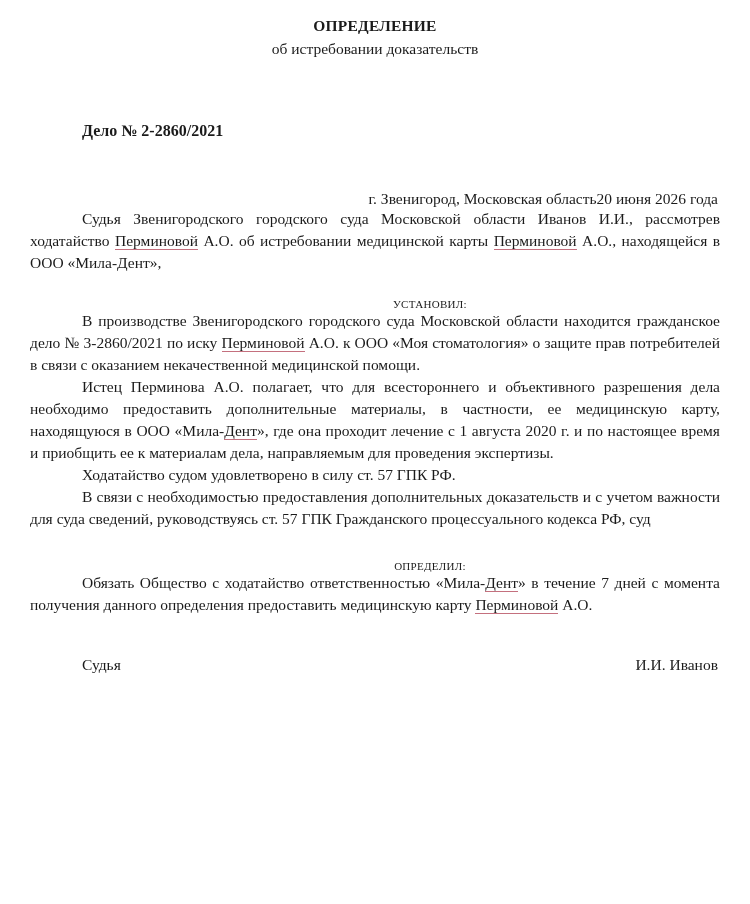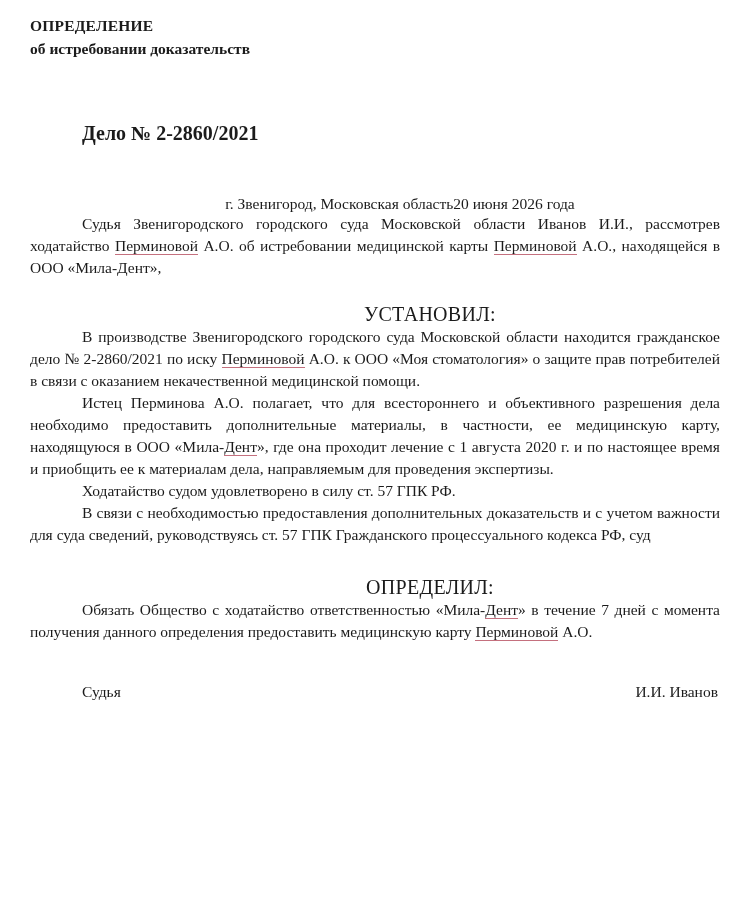--- a/index.html
+++ b/index.html
@@ -24,47 +24,48 @@
   .doc-body {
     position: absolute;
     left: 30px;
     top: 0;
     width: 690px;
   }
 
   
   .title-block {
     padding-top: 16px;
+    text-align: center;
   }
   .title-main {
     font-weight: bold;
     font-size: 15.5px;
     letter-spacing: 0.2px;
     line-height: 1.35;
   }
   .title-sub {
-    font-weight: bold;
+    font-weight: normal;
     font-size: 15.5px;
     line-height: 1.35;
     margin-top: 2px;
   }
 
   
   .case-no {
     margin-top: 62px;
     margin-left: 52px;
     font-weight: bold;
-    font-size: 20px;
+    font-size: 16px;
   }
 
   
   .placedate {
     margin-top: 50px;
     display: flex;
-    justify-content: center;
+    justify-content: flex-end;
     align-items: baseline;
     font-size: 15.5px;
     padding-left: 52px;
     padding-right: 2px;
   }
 
   
   p.para {
     margin: 0;
     font-size: 15.5px;
@@ -72,21 +73,21 @@
     text-align: justify;
     text-indent: 52px;
     hyphens: none;
     font-family: Liberation Serif, serif;
   }
 
   .block-intro { margin-top: 44px; }
 
   .section-head {
     text-align: center;
-    font-size: 20px;
+    font-size: 11px;
     font-weight: normal;
     letter-spacing: 0.3px;
     padding-left: 110px;
   }
   .section-head.ustanovil { margin-top: 24px; }
   .section-head.opredelil { margin-top: 30px; }
 
   .block-after-ustanovil { margin-top: 26px; }
   .block-after-opredelil { margin-top: 26px; }
 
@@ -122,21 +123,21 @@
 
     <div class="placedate">
       <span>г. Звенигород, Московская область</span>
       <span>20 июня 2026 года</span>
     </div>
 
     <p class="para block-intro"><span>Судья Звенигородского городского суда Московской области Иванов И.И., рассмотрев ходатайство </span><span class="sp">Перминовой</span><span> А.О. об истребовании медицинской карты </span><span class="sp">Перминовой</span><span> А.О., находящейся в ООО «Мила-Дент»,</span></p>
 
     <div class="section-head ustanovil">УСТАНОВИЛ:</div>
 
-    <p class="para block-after-ustanovil"><span>В производстве Звенигородского городского суда Московской области находится гражданское дело № 2-2860/2021 по иску </span><span class="sp">Перминовой</span><span> А.О. к ООО «Моя стоматология» о защите прав потребителей в связи с оказанием некачественной медицинской помощи.</span></p>
+    <p class="para block-after-ustanovil"><span>В производстве Звенигородского городского суда Московской области находится гражданское дело № 3-2860/2021 по иску </span><span class="sp">Перминовой</span><span> А.О. к ООО «Моя стоматология» о защите прав потребителей в связи с оказанием некачественной медицинской помощи.</span></p>
 
 
     <p class="para"><span>Истец Перминова А.О. полагает, что для всестороннего и объективного разрешения дела необходимо предоставить дополнительные материалы, в частности, ее медицинскую карту, находящуюся в ООО «Мила-</span><span class="sp">Дент</span><span>», где она проходит лечение с 1 августа 2020 г. и по настоящее время и приобщить ее к материалам дела, направляемым для проведения экспертизы.</span></p>
 
 
     <p class="para">Ходатайство судом удовлетворено в силу ст. 57 ГПК РФ.</p>
 
     <p class="para">В связи с необходимостью предоставления дополнительных доказательств и с учетом важности для суда сведений, руководствуясь ст. 57 ГПК Гражданского процессуального кодекса РФ, суд</p>
 
     <div class="section-head opredelil">ОПРЕДЕЛИЛ:</div>

